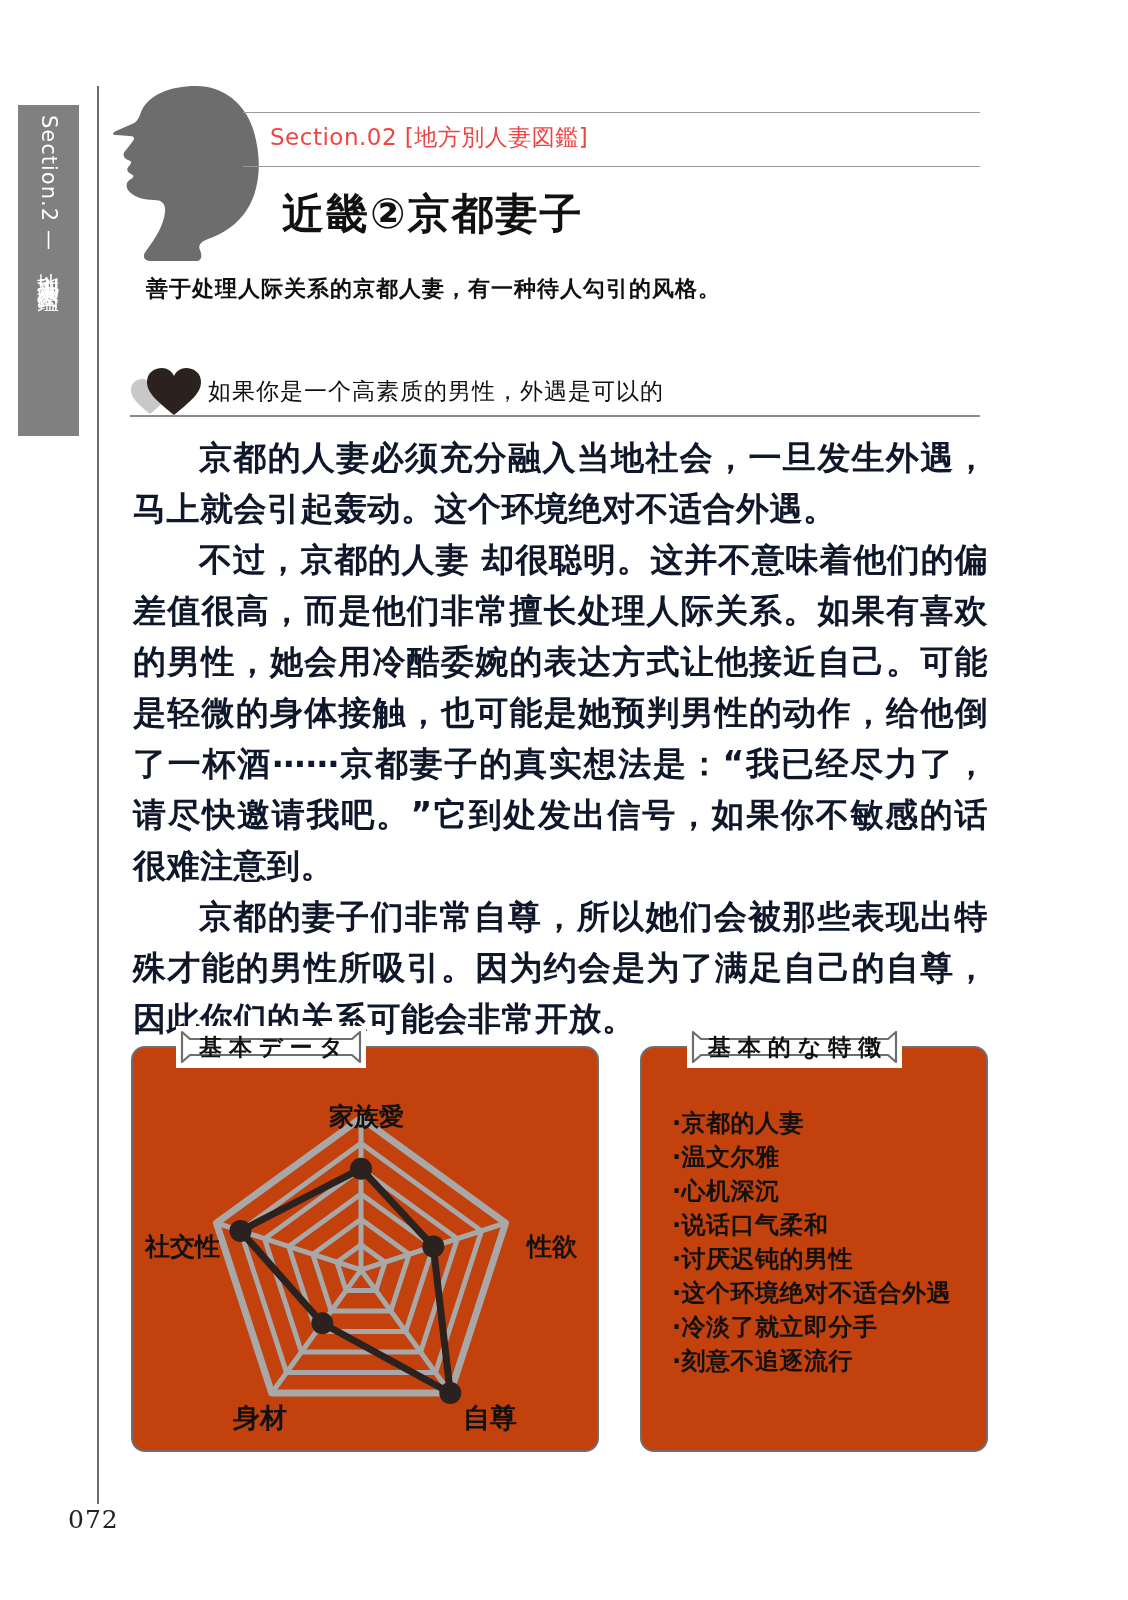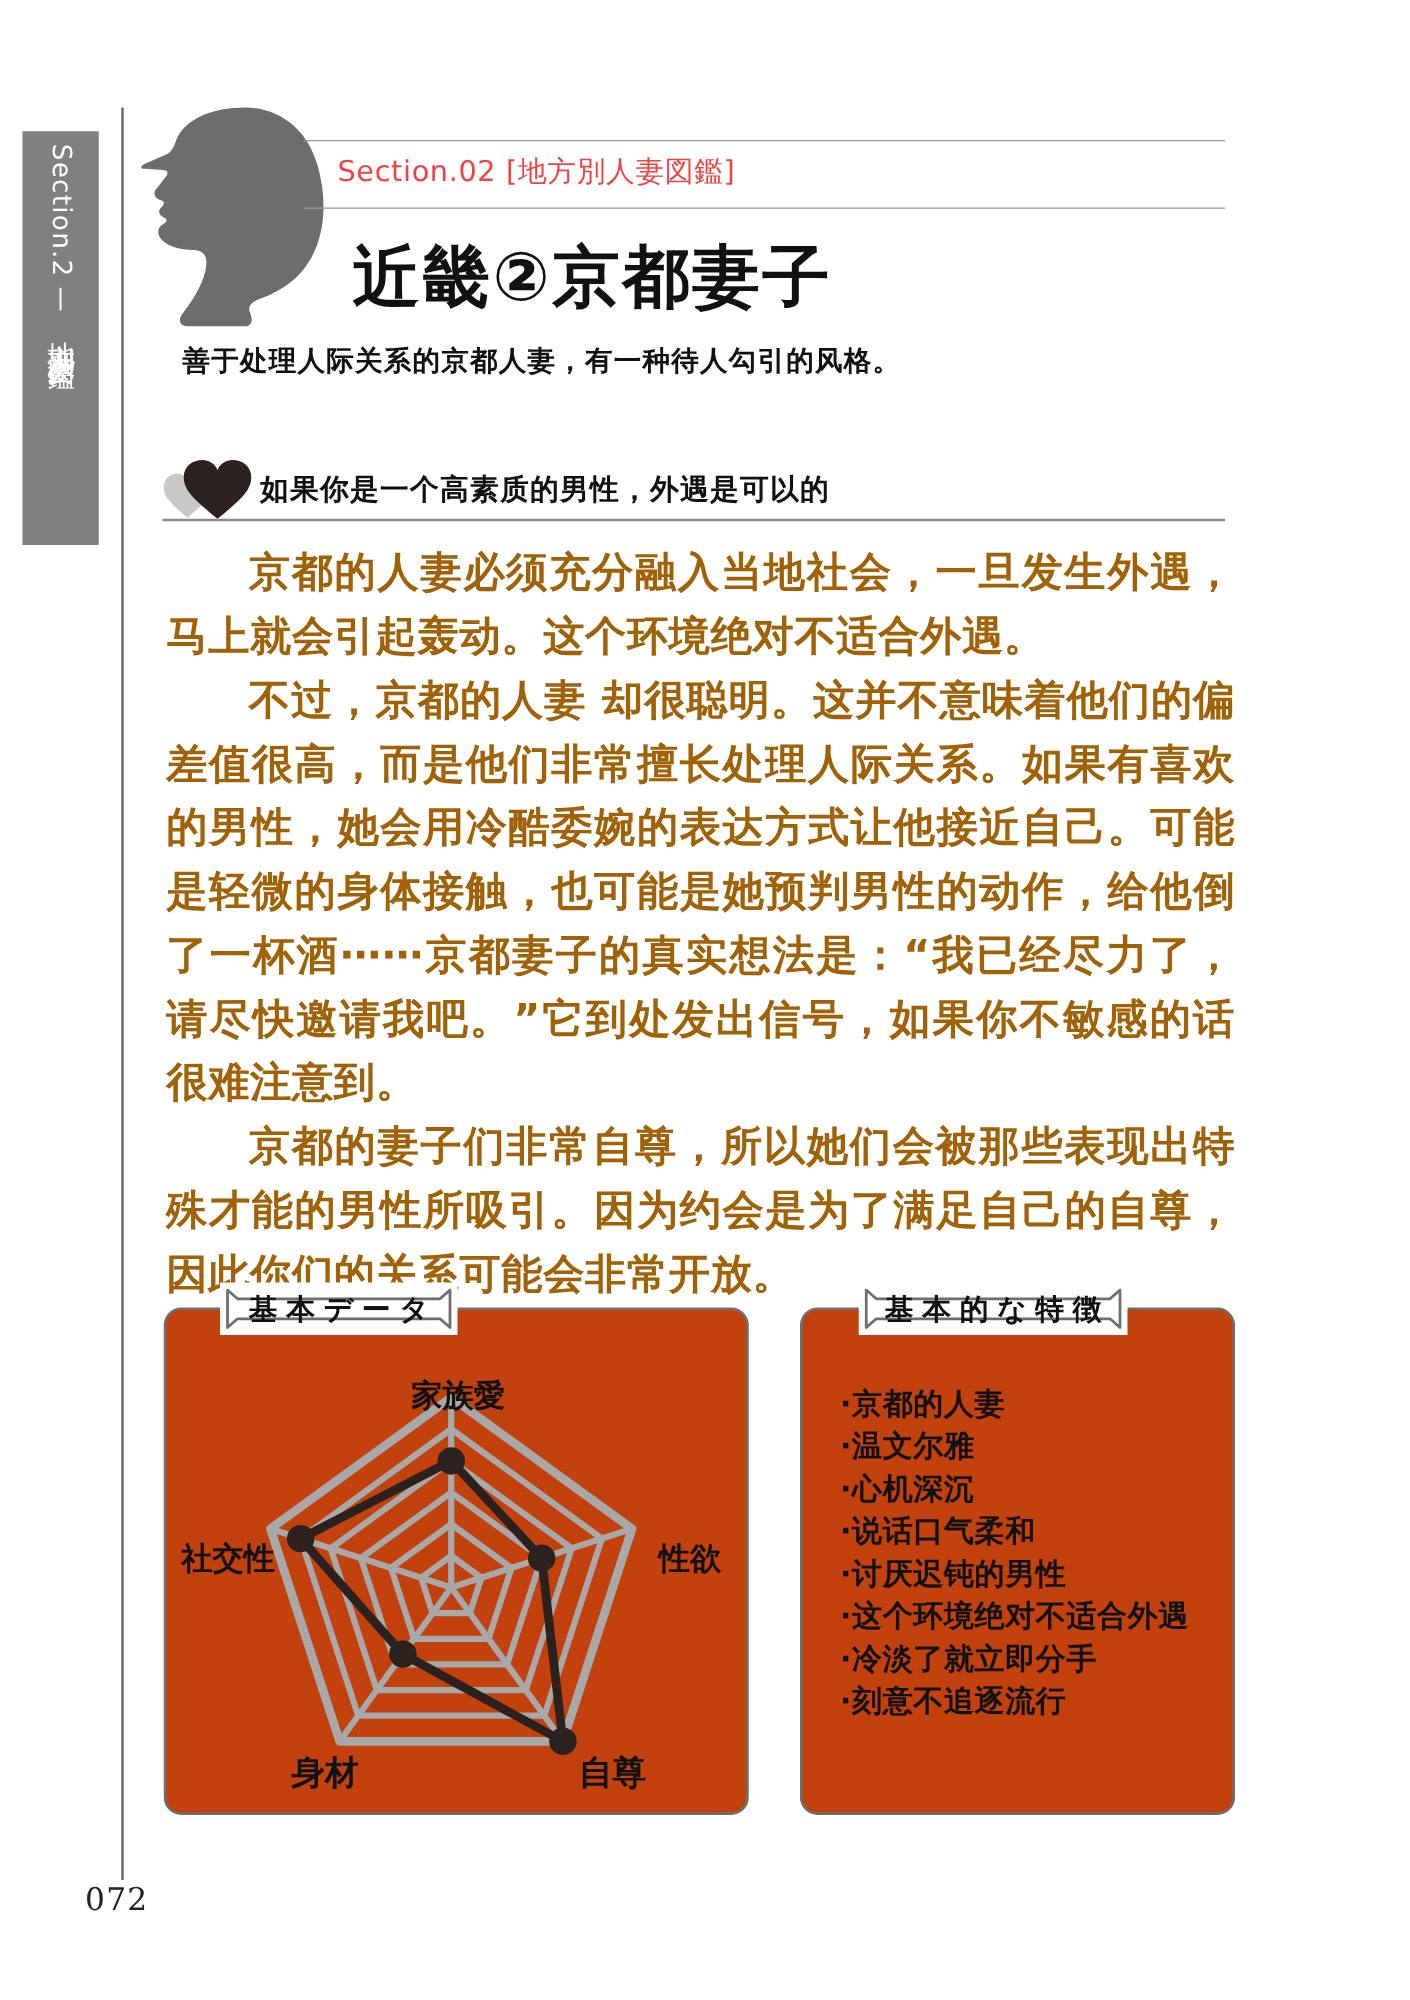--- a/index.html
+++ b/index.html
@@ -103,21 +103,21 @@
     font-size: 23px;
     color: #ef4444;
     letter-spacing: 0.5px;
     white-space: nowrap;
   }
 
   .page-title {
     position: absolute;
     left: 282px;
     top: 186px;
-    font-size: 54px;
+    font-size: 42px;
     font-weight: bold;
     color: #111111;
     letter-spacing: 2px;
     white-space: nowrap;
   }
 
   .lede {
     position: absolute;
     left: 146px;
     top: 274px;
@@ -141,21 +141,21 @@
     left: 0;
     top: 0;
     width: 80px;
     height: 48px;
   }
   .heart-heading-text {
     position: absolute;
     left: 78px;
     top: 8px;
     font-size: 23px;
-    font-weight: bold;
+    font-weight: normal;
     color: #111111;
     letter-spacing: 1px;
     white-space: nowrap;
   }
   .heart-rule {
     position: absolute;
     left: 130px;
     top: 415px;
     width: 850px;
     height: 2px;
@@ -164,21 +164,21 @@
 
   
   .body-text {
     position: absolute;
     left: 133px;
     top: 432px;
     width: 855px;
     font-size: 33px;
     font-weight: bold;
     line-height: 51px;
-    color: #a16207;
+    color: #0f172a;
     letter-spacing: 0.5px;
     text-align: justify;
   }
   .body-text p {
     margin: 0 0 0 0;
     text-indent: 2em;
   }
 
   
   .panel {

